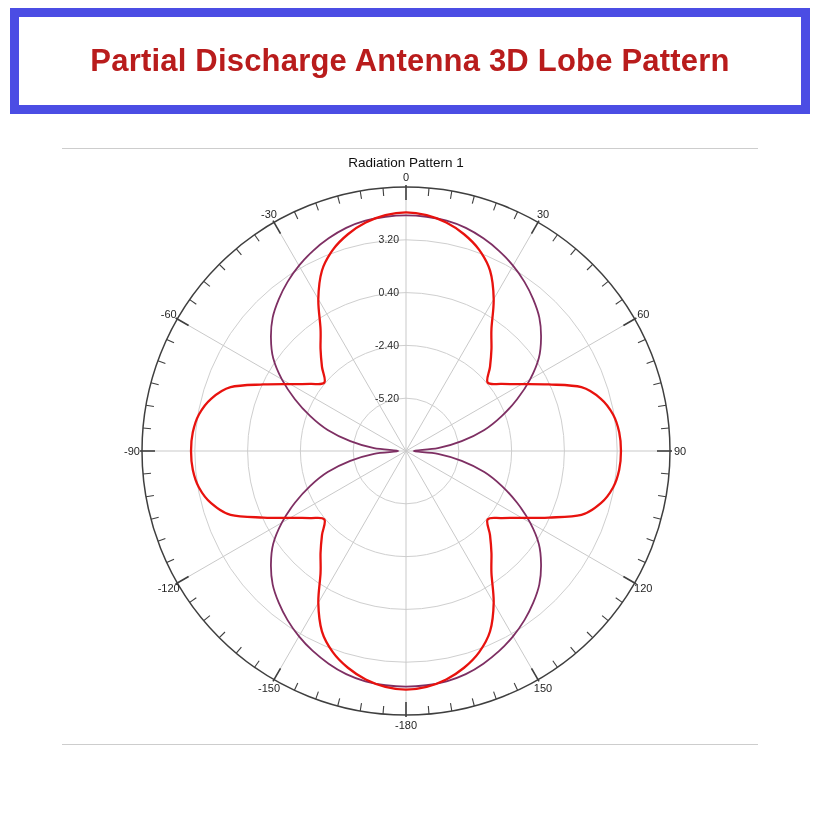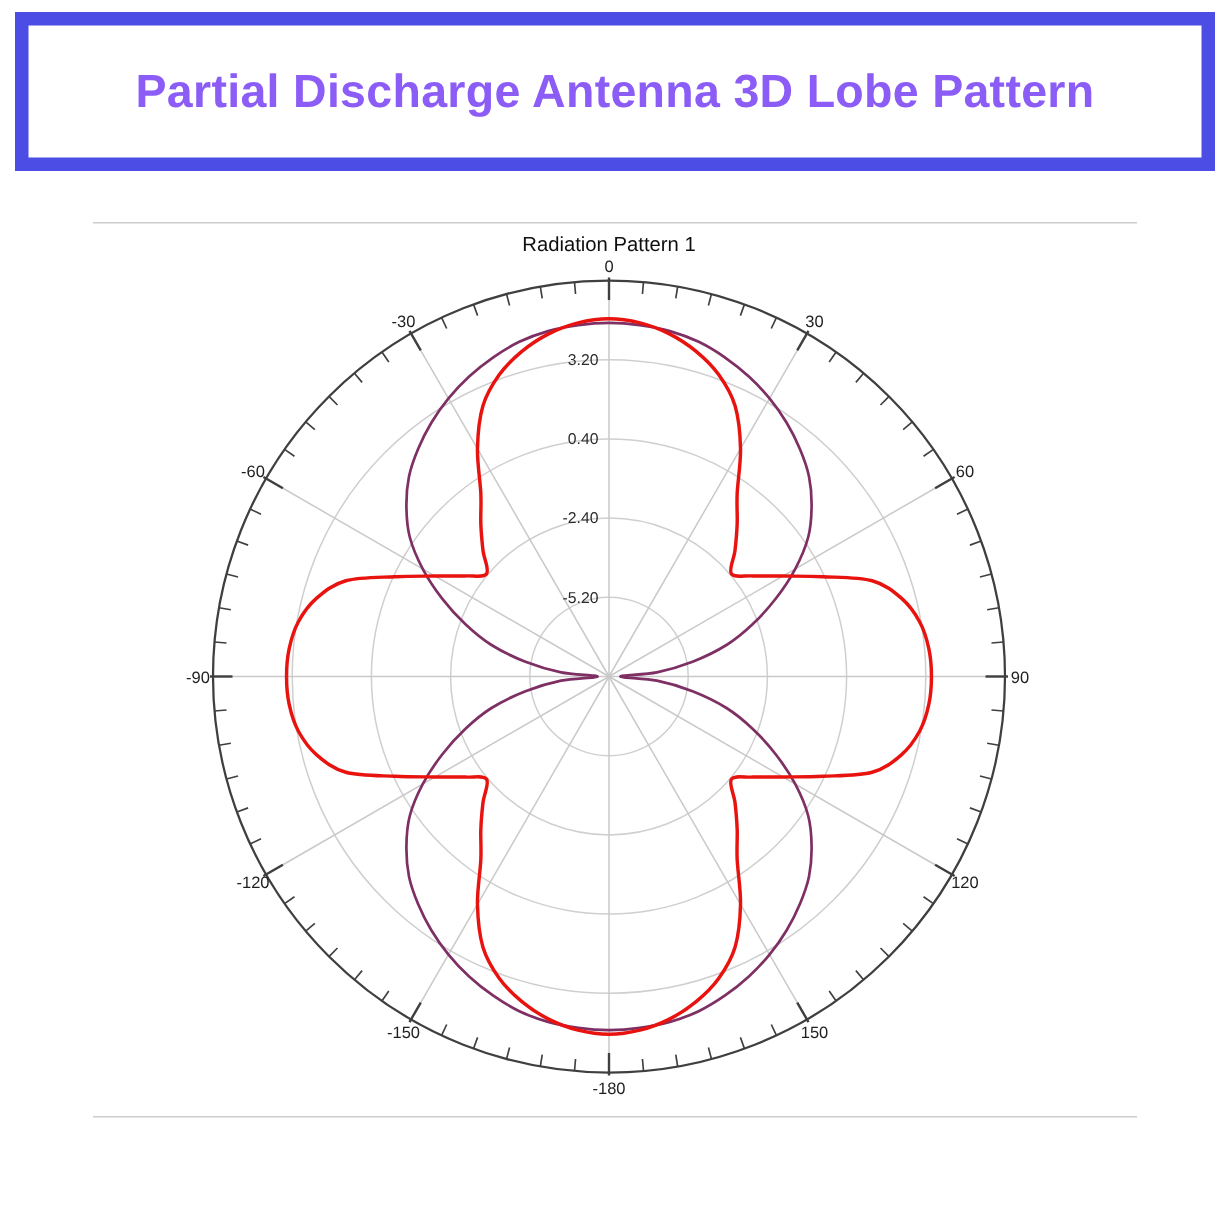--- a/index.html
+++ b/index.html
@@ -5,21 +5,21 @@
   html, body { margin: 0; padding: 0; background: #ffffff; }
   body { width: 820px; height: 820px; position: relative; overflow: hidden;
          font-family: "Liberation Sans", sans-serif; }
 
   .banner {
     position: absolute; left: 10px; top: 8px; width: 782px; height: 88px;
     background: #ffffff; border: 9px solid #4b4de4;
     display: flex; align-items: center; justify-content: center;
   }
   .banner-title {
-    font-size: 31px; font-weight: bold; color: #8b5cf6; letter-spacing: 0.2px;
+    font-size: 31px; font-weight: bold; color: #b91c1c; letter-spacing: 0.2px;
     white-space: nowrap;
   }
 
   .divider { position: absolute; left: 62px; width: 696px; height: 1px; background: #cdcdcd; }
   .divider.top { top: 148px; }
   .divider.bottom { top: 744px; }
 
   svg { position: absolute; left: 0; top: 0; }
 
   text { font-family: "Liberation Sans", sans-serif; }

